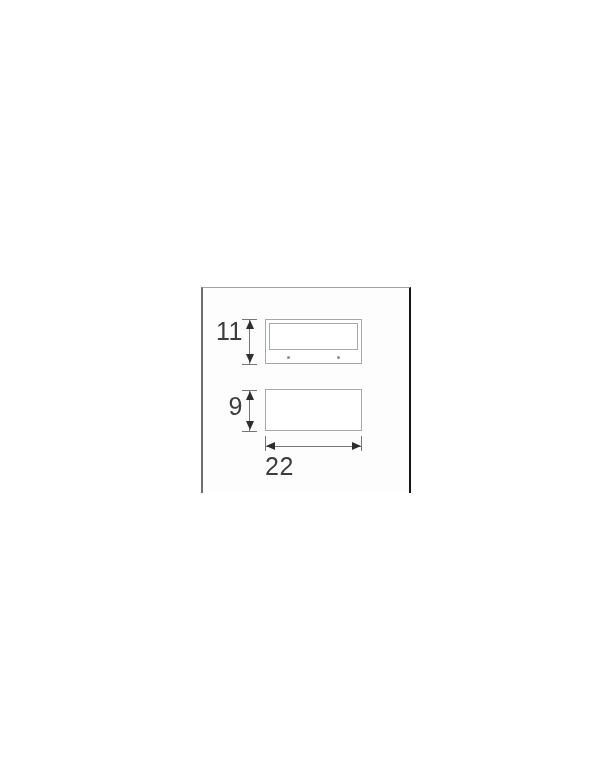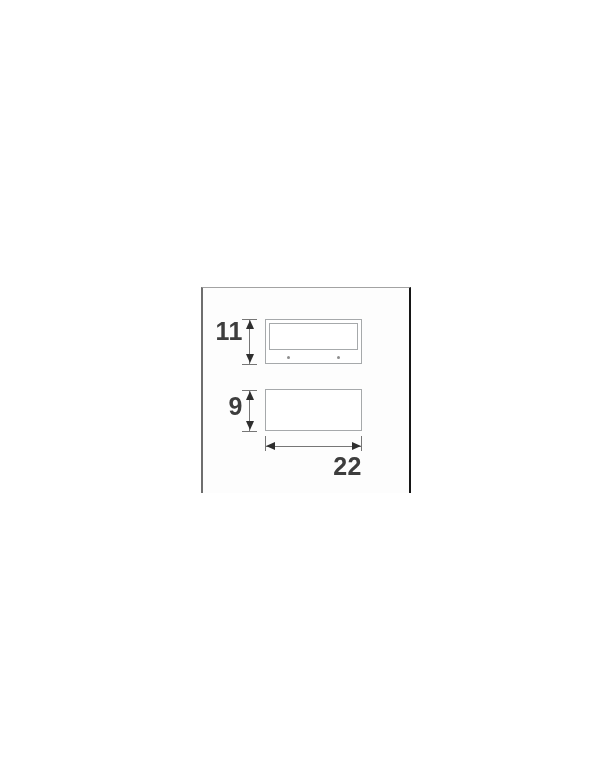--- a/index.html
+++ b/index.html
@@ -3,21 +3,20 @@
 <meta charset="utf-8">
 <style>
   html, body { margin: 0; padding: 0; background: #ffffff; }
   .screen {
     position: relative;
     width: 605px;
     height: 604px;
     background: #ffffff;
     font-family: "Liberation Sans", sans-serif;
     overflow: hidden;
-    font-weight: bold;
   }
   
   .panel {
     position: absolute;
     left: 201px;
     top: 287px;
     width: 210px;
     height: 206px;
     box-sizing: border-box;
     background: #fdfdfd;
@@ -68,21 +67,21 @@
 
   
   .dim-label {
     font-size: 25px;
     line-height: 1;
     color: #3d3d3d;
     letter-spacing: 0.5px;
   }
   .label-11 { left: 10px; top: 31px;  width: 30px; text-align: right; }
   .label-9  { left: 10px; top: 106px; width: 30px; text-align: right; }
-  .label-22 { left: 62px; top: 166px; width: 97px; text-align: right; }
+  .label-22 { left: 62px; top: 166px; width: 97px; text-align: left; }
 </style>
 </head>
 <body>
 
 <div class="screen">
   <div class="panel">
 
     <div class="rect front-outer"></div>
     <div class="rect front-inner"></div>
     <div class="dot dot-1"></div>

